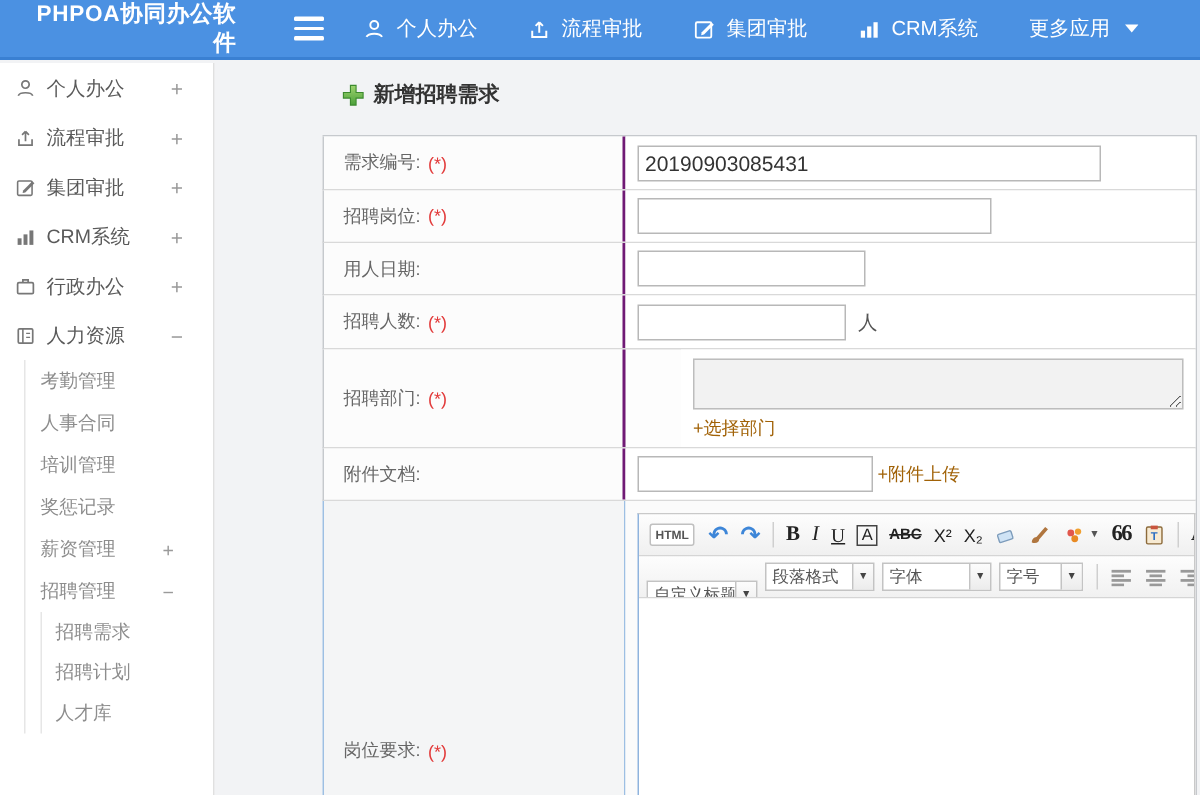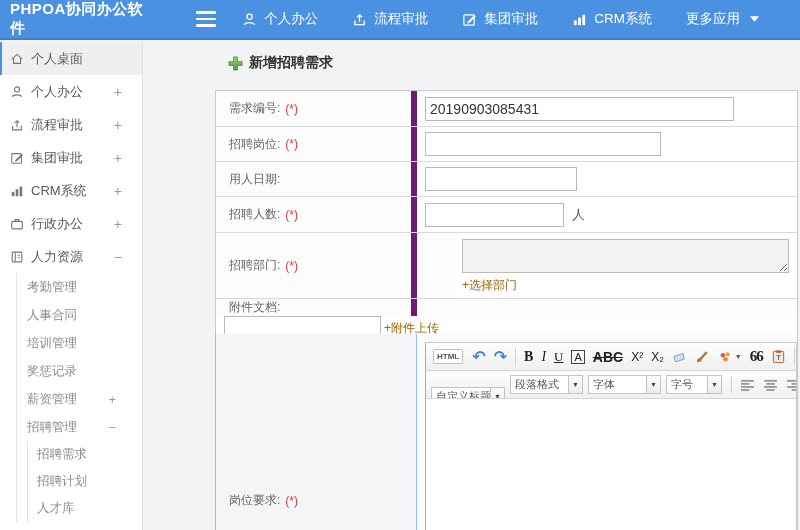--- a/index.html
+++ b/index.html
@@ -3,21 +3,21 @@
 <meta charset="utf-8">
 <style>
   * { box-sizing: border-box; margin: 0; padding: 0; }
   html,body { width:800px; height:530px; overflow:hidden; }
   body { font-family:"Liberation Sans","DejaVu Sans",sans-serif; background:#f2f3f5; position:relative; }
 
   
   .topbar { position:absolute; top:0; left:0; width:800px; height:40px;
             background:#4b91e2; border-bottom:2px solid #3a80d2;
             display:flex; align-items:center; color:#fff; z-index:10; }
-  .logo { width:168px; padding-left:10px; font-size:15px; font-weight:bold; letter-spacing:0.5px; }
+  .logo { width:168px; padding-left:10px; font-size:15px; font-weight:bold; letter-spacing:0.5px;text-align:right; }
   .hamburger { width:22px; height:16px; margin-left:38px; cursor:pointer; display:flex; flex-direction:column; justify-content:space-between; }
   .hamburger i { display:block; height:2.6px; background:#fff; border-radius:1px; }
   .topnav { display:flex; align-items:center; margin-left:26px; }
   .topnav .nav-item { display:flex; align-items:center; margin-right:34px; font-size:13.5px; color:#fff; cursor:pointer; white-space:nowrap; }
   .topnav .nav-item svg { margin-right:7px; }
   .topnav .caret { margin-left:10px; }
 
   
   .sidebar { position:absolute; top:42px; left:0; bottom:0; width:143px; background:#ffffff;
              border-right:1px solid #e0e0e0; font-size:13px; color:#5a5a5a; }
@@ -33,26 +33,26 @@
 
   
   .main { position:absolute; top:42px; left:144px; right:0; bottom:0; background:#f2f3f5; overflow:hidden; }
   .page-title { position:absolute; top:12px; left:84px; display:flex; align-items:center; }
   .page-title h1 { font-size:14px; color:#333; font-weight:bold; margin-left:6px; }
 
   
   .form { position:absolute; top:48px; left:71px; width:583px; background:#fdfdfd;
           border-top:1px solid #c6c9cd; border-right:1px solid #c6c9cd; }
   .frow { display:flex; border-bottom:1px solid #d9d9d9; border-left:1px solid #c6c9cd; }
-  .fl { width:201px; border-right:6px solid #701a75; display:flex; align-items:center;
+  .fl { width:201px; border-right:2px solid #701a75; display:flex; align-items:center;
         padding-left:13px; font-size:12px; color:#666; background:#fcfcfc; white-space:nowrap; }
   .fl .req { color:#e23b3b; margin-left:5px; }
   .fv { flex:1; display:flex; align-items:center; padding-left:8px; background:#ffffff; min-width:0; }
   .r1 { height:36px; } .r2 { height:35px; } .r3 { height:35px; } .r4 { height:36px; }
-  .r5 { height:66px;gap:37px; } .r6 { height:35px;flex-direction:column; } .r7 { height:334px; }
+  .r5 { height:66px;gap:37px; } .r6 { height:35px; } .r7 { height:334px; }
   .r7 { border-left:1px solid #9dbfe3; }
   .r7 .fl { background:#f4f5f6; border-right:1px solid #9dbfe3; }
   input.txt { height:24px; border:1px solid #b8b8b8; background:#fff; font-size:14px;
               color:#333; padding:0 4px; font-family:inherit; }
   .w310 { width:309px; } .w236 { width:236px; } .w152 { width:152px; } .w139 { width:139px; } .w157 { width:157px; }
   .suffix { font-size:13px; color:#555; margin-left:8px; }
   .blue-link { font-size:12px; color:#a16207; text-decoration:none; cursor:pointer; white-space:nowrap; }
   .r5 .fv { flex-direction:column; align-items:flex-start; justify-content:center; padding:6px 8px 4px 8px; }
   .r5 textarea { width:100%; height:41px; background:#f2f2f2; border:1px solid #bdbdbd; resize:both; font-family:inherit; }
   .r5 .blue-link { margin-top:4px; }
@@ -66,21 +66,21 @@
   .tb2 { background:linear-gradient(#fdfdfd,#f1f1f1); }
   .tbtn { display:inline-flex; align-items:center; justify-content:center; margin:0 4px; cursor:pointer; flex:0 0 auto; color:#222; }
   .sep { width:1px; height:17px; background:#cfcfcf; margin:0 4px; flex:0 0 auto; }
   .html-chip { font-size:8px; font-weight:bold; color:#555; border:1px solid #c0c0c0; background:#fff;
                padding:2px 3px; border-radius:2px; margin:0 5px 0 2px; }
   .undo-redo { color:#3d86d8; font-size:16px; font-weight:bold; }
   .b-bold { font-family:"Liberation Serif","DejaVu Serif",serif; font-weight:bold; font-size:14px; }
   .b-italic { font-family:"Liberation Serif","DejaVu Serif",serif; font-style:italic; font-size:14px; }
   .b-under { font-family:"Liberation Serif","DejaVu Serif",serif; font-size:13px; text-decoration:underline; }
   .b-border { font-size:11px; border:1px solid #444; padding:0 2px; line-height:12px; }
-  .b-strike { font-size:14px; font-weight:bold; text-decoration:line-through; }
+  .b-strike { font-size:10px; font-weight:bold; text-decoration:line-through; }
   .b-script { font-size:12px; }
   .b-quote { font-family:"Liberation Serif","DejaVu Serif",serif; font-weight:bold; font-size:15px; letter-spacing:-1px; }
   .mini-caret { font-size:7px; color:#555; margin-left:2px; }
   .dd { display:inline-flex; align-items:center; height:19px; background:#fff; border:1px solid #c3c3c3;
         margin-right:5px; flex:0 0 auto; cursor:pointer; }
   .dd .dd-label { font-size:11px; color:#555; padding:0 4px; }
   .dd .dd-arrow { width:14px; align-self:stretch; border-left:1px solid #c3c3c3; display:flex;
                   align-items:center; justify-content:center; font-size:7px; color:#444; background:linear-gradient(#fcfcfc,#ececec); }
   .dd-w1 { width:74px;margin-top:24px; } .dd-w2 { width:73px; } .dd-w3 { width:73px; } .dd-w4 { width:56px; }
   .dd .dd-label { flex:1; overflow:hidden; }
@@ -129,26 +129,20 @@
     <div class="nav-item">
       <span>更多应用</span>
       <svg class="caret" width="9" height="6" viewBox="0 0 10 6">
           <path d="M0 0l5 6 5-6z" fill="#fff"></path>
         </svg>
     </div>
   </div>
 </div>
 
 <div class="sidebar">
-  <div class="side-item active">
-    <svg width="14" height="14" viewBox="0 0 16 16">
-        <path d="M2 8.2L8 2.8l6 5.4M4 7.4V13h8V7.4" fill="none" stroke="#777" stroke-width="1.3"></path>
-      </svg>
-    <span>个人桌面</span>
-  </div>
   <div class="side-item">
     <svg width="14" height="14" viewBox="0 0 16 16">
         <circle cx="8" cy="5" r="2.8" fill="none" stroke="#777" stroke-width="1.3"></circle>
         <path d="M2.5 13.5c1.2-3 9.8-3 11 0" fill="none" stroke="#777" stroke-width="1.3"></path>
       </svg>
     <span>个人办公</span>
     <span class="toggle">+</span>
   </div>
   <div class="side-item">
     <svg width="14" height="14" viewBox="0 0 16 16">

